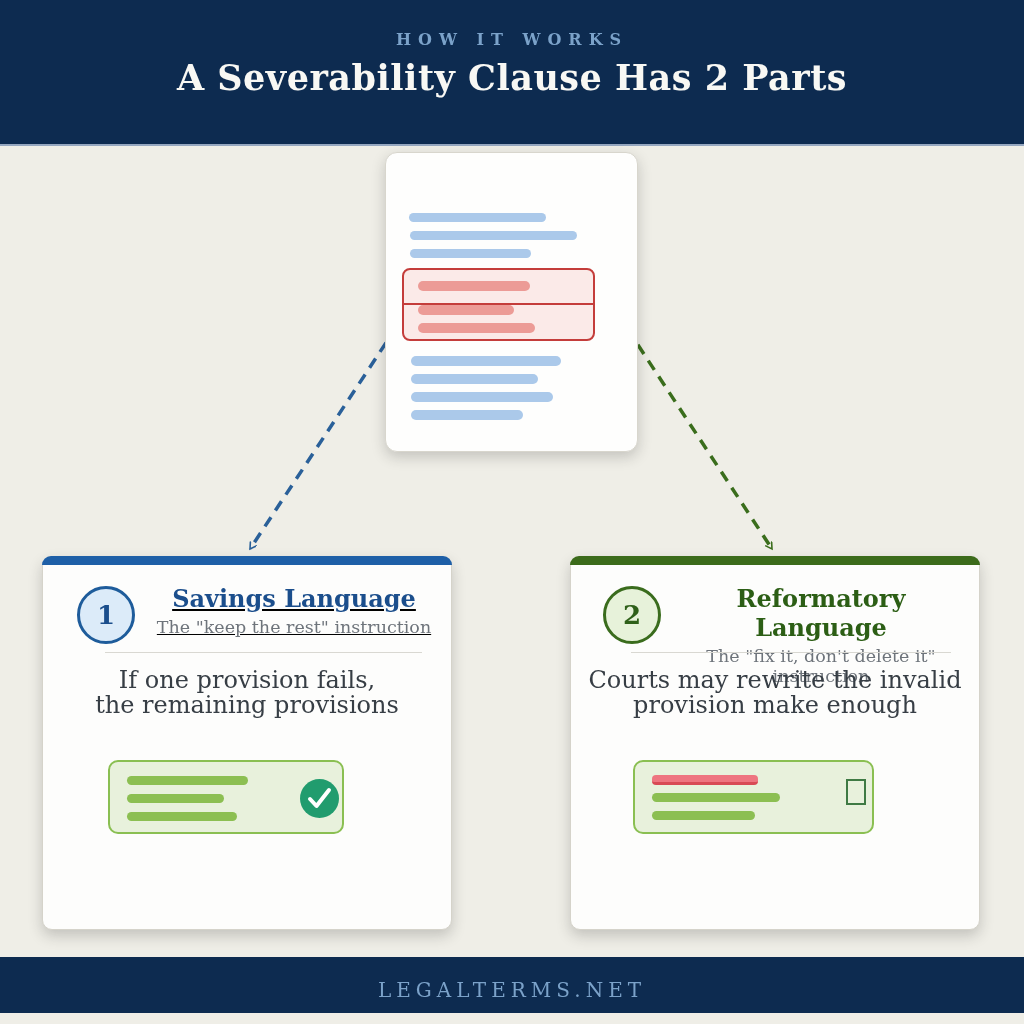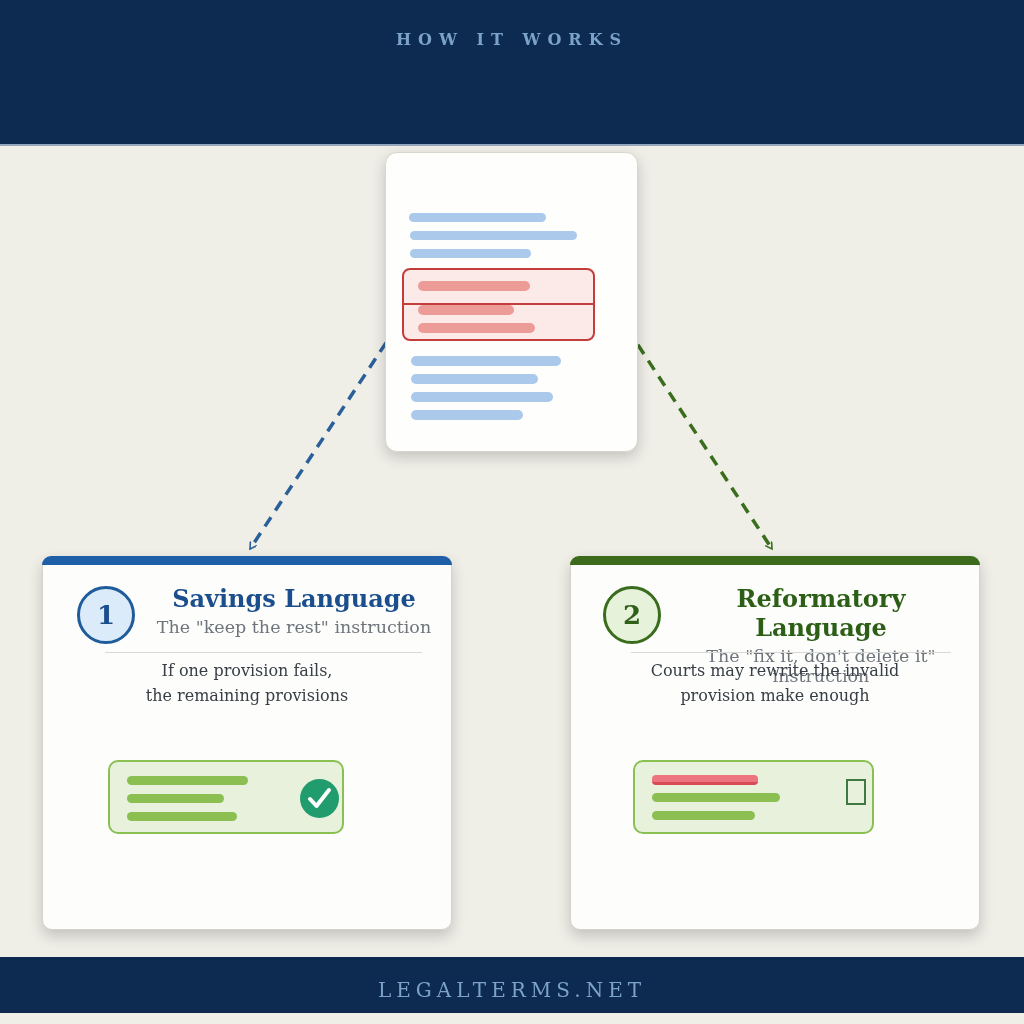--- a/index.html
+++ b/index.html
@@ -77,34 +77,34 @@
   .topbar-blue{background:#1e5fa7;}
   .topbar-green{background:#3c6b1b;}
   .num-circle{
     position:absolute;width:58px;height:58px;border-radius:50%;
     box-sizing:border-box;text-align:center;line-height:52px;
     font-size:26px;font-weight:bold;
   }
   .circle-blue{left:34px;top:29px;background:#dcebf9;border:3px solid #1e5c9b;color:#1b4e8c;}
   .circle-green{left:32px;top:29px;background:#e7f2da;border:3px solid #3a6c1d;color:#2f601a;}
   .head-text{position:absolute;top:27px;text-align:center;}
-  .card-left .head-text{left:108px;right:14px;}
+  .card-left .head-text{left:108px;right:14px;text-decoration:underline;}
   .card-right .head-text{left:98px;right:6px;}
   .card-title{font-size:24px;font-weight:bold;margin:0;}
   .title-blue{color:#1b4e8c;}
   .title-green{color:#2c5e15;}
   .card-subtitle{font-size:17.5px;color:#6e747b;margin-top:4px;}
   .card-divider{
     position:absolute;top:95px;height:0;border-top:1px solid #d9d8d2;
   }
   .card-left .card-divider{left:62px;width:317px;}
   .card-right .card-divider{left:60px;width:320px;}
   .card-body{
-    position:absolute;left:0;right:0;top:102px;text-align:center;
-    font-size:16px;color:#373e45;line-height:24.5px;
+    position:absolute;left:0;right:0;top:111px;text-align:center;
+    font-size:24px;color:#373e45;line-height:24.5px;
   }
   .card-body span{display:block;}
   .mini-doc{
     position:absolute;top:203px;height:74px;
     background:#e8f1dc;border:2px solid #8abf52;border-radius:10px;
     box-sizing:border-box;
   }
   .card-left .mini-doc{left:65px;width:236px;}
   .card-right .mini-doc{left:62px;width:241px;}
   .skel-green{position:absolute;height:9px;border-radius:5px;background:#8cbf52;}
@@ -118,20 +118,21 @@
     border:2px solid #3f7a44;background:transparent;box-sizing:content-box;
   }
 </style>
 </head>
 <body>
 
 <div class="stage">
 
   <div class="band-top">
     <div class="eyebrow">HOW IT WORKS</div>
+    <h1 class="main-title">A Severability Clause Has 2 Parts</h1>
   </div>
 
   <svg class="arrows" viewBox="0 0 1024 1024">
     <defs>
       <marker id="ah-blue" markerWidth="12" markerHeight="12" refX="7" refY="4" orient="auto" markerUnits="userSpaceOnUse">
         <path d="M1,0.5 L7,4 L1,7.5" fill="none" stroke="#2a6099" stroke-width="1.6" stroke-linecap="round"></path>
       </marker>
       <marker id="ah-green" markerWidth="12" markerHeight="12" refX="7" refY="4" orient="auto" markerUnits="userSpaceOnUse">
         <path d="M1,0.5 L7,4 L1,7.5" fill="none" stroke="#3a6d1c" stroke-width="1.6" stroke-linecap="round"></path>
       </marker>

